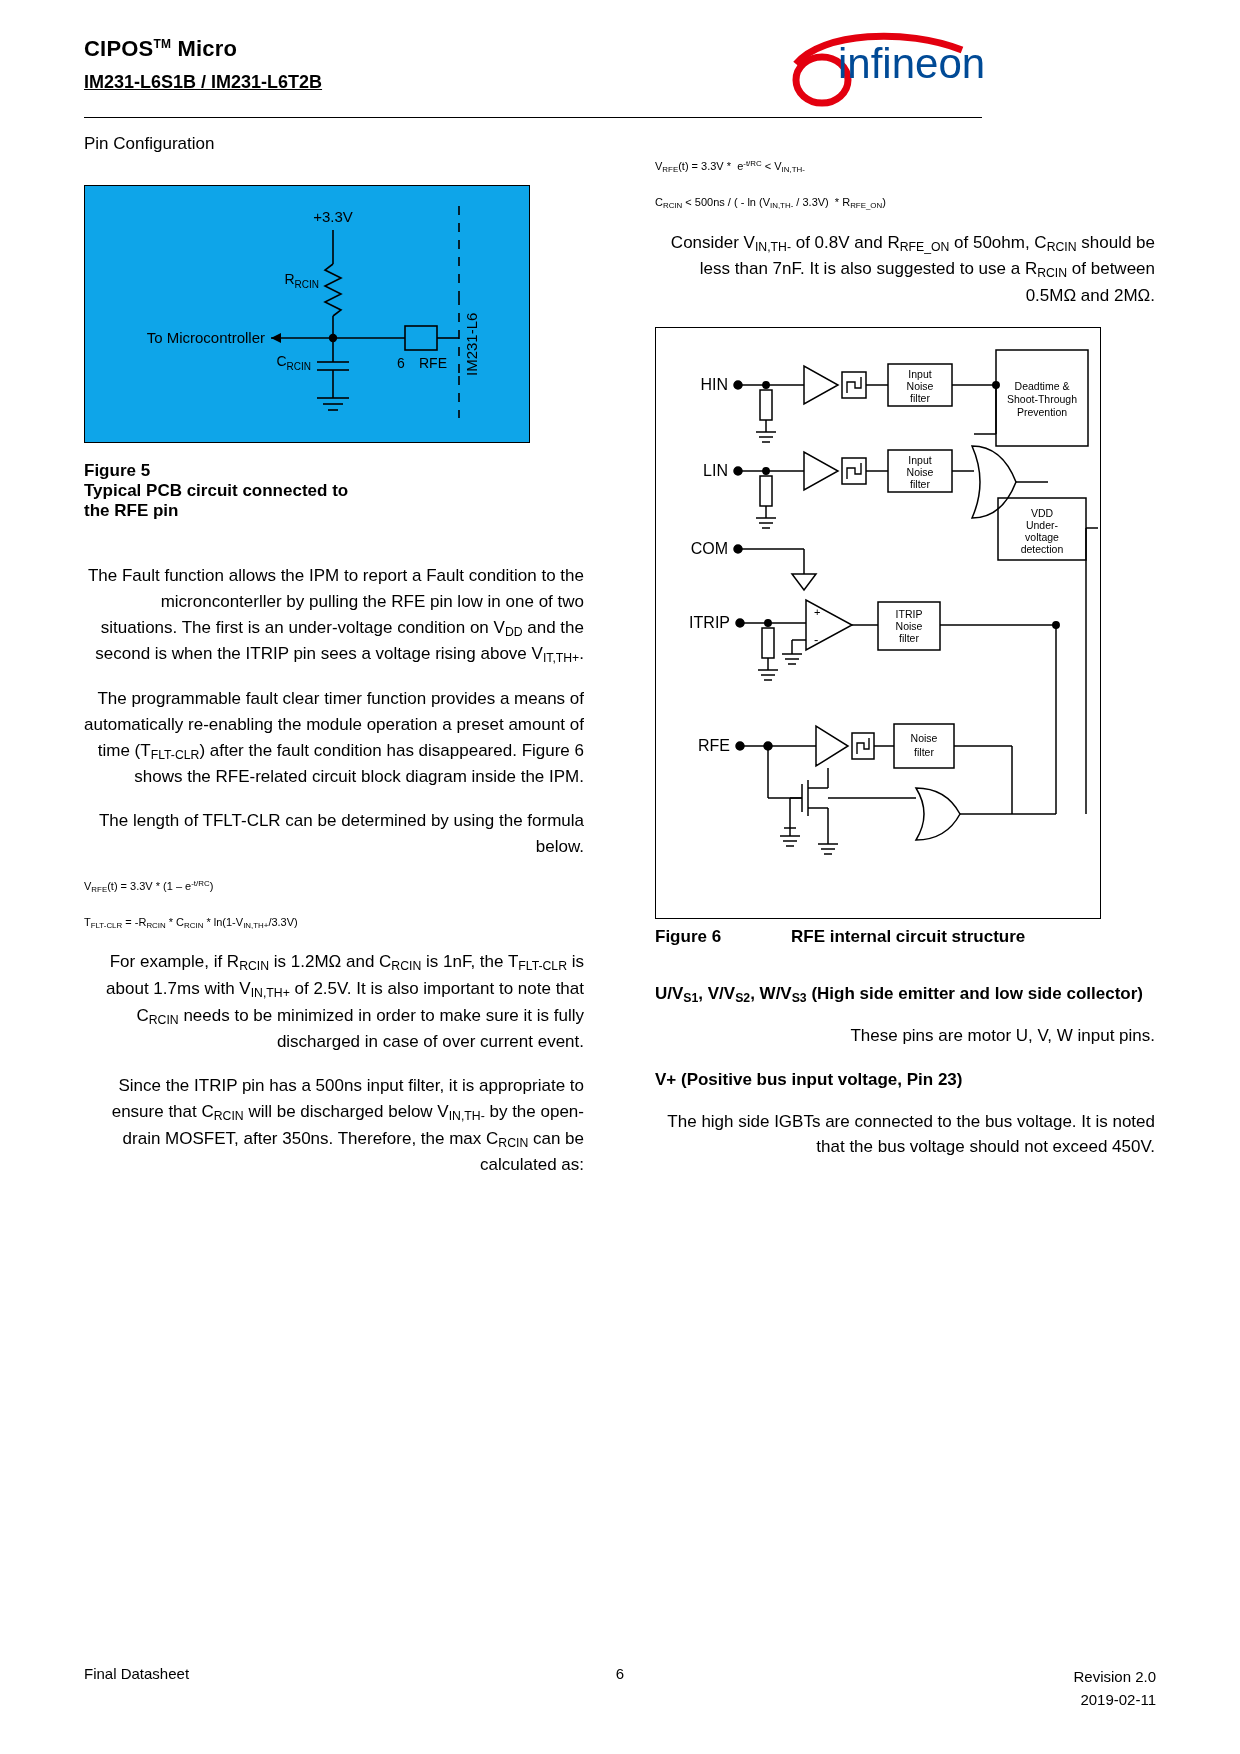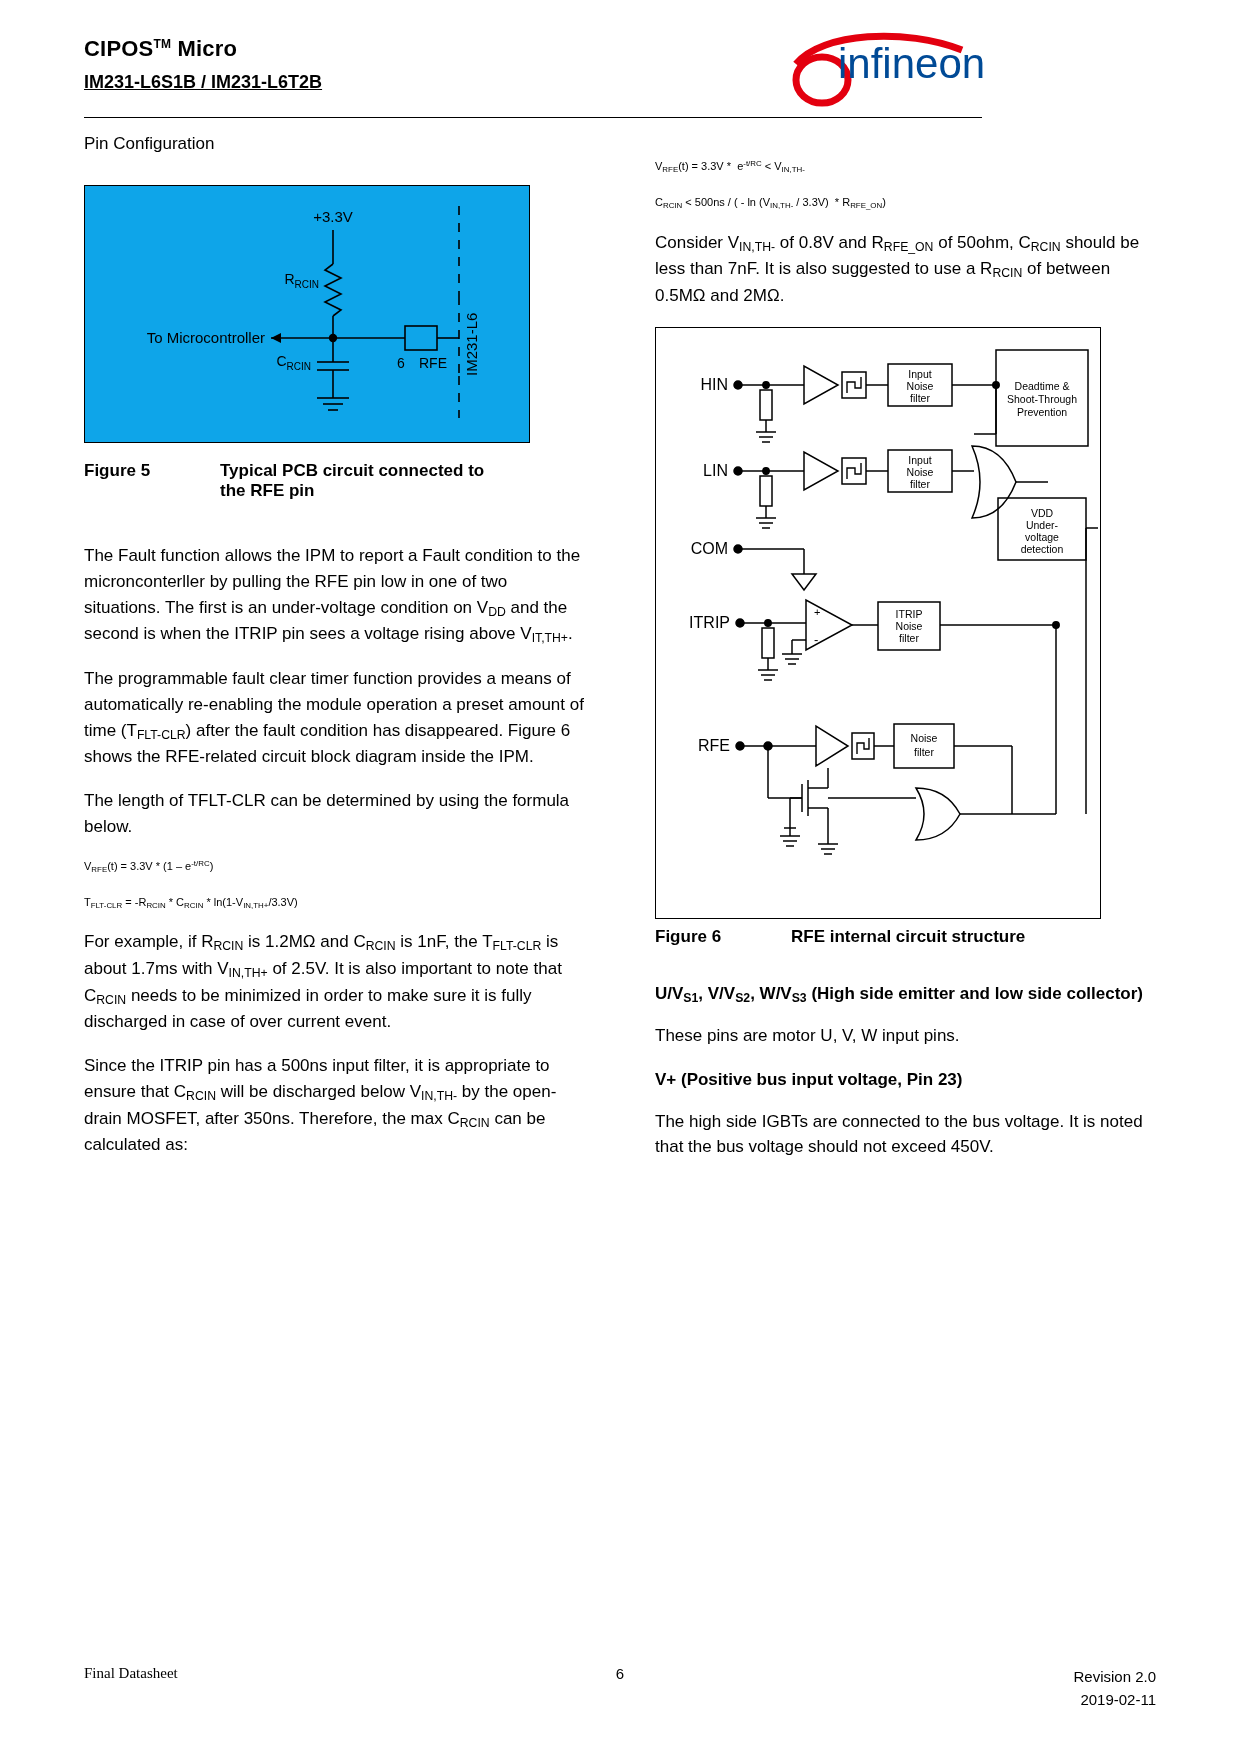--- a/index.html
+++ b/index.html
@@ -78,21 +78,21 @@
     position: absolute;
     left: 655px;
     top: 158px;
     width: 500px;
   }
 
   p.body {
     font-size: 17px;
     line-height: 1.52;
     margin: 0 0 18px 0;
-    text-align: left;
+    text-align: right;
   }
   p.formula {
     font-size: 11px;
     line-height: 1.5;
     margin: 0 0 18px 0;
   }
   sub { font-size: 0.72em; vertical-align: -0.25em; }
   sup { font-size: 0.72em; vertical-align: 0.45em; }
 
   .fig-caption {
@@ -115,20 +115,21 @@
     position: relative;
     width: 444px;
     height: 256px;
     border: 1px solid #000;
     background: #0ea5e9;
     text-decoration: underline;
   }
   .fig5-cap {
     margin-top: 18px;
     width: 460px;
+    flex-direction: column;
   }
 
   
   .fig6-box {
     position: relative;
     width: 444px;
     height: 590px;
     border: 1px solid #000;
     background: #fff;
     margin-top: 4px;
@@ -136,21 +137,21 @@
   .fig6-cap { margin-top: 8px; }
 
   
   .footer {
     position: absolute;
     left: 84px;
     top: 1665px;
     width: 1072px;
     font-size: 15px;
   }
-  .footer .left { position: absolute; left: 0; top: 0; font-family: Liberation Serif, serif; }
+  .footer .left { position: absolute; left: 0; top: 0; }
   .footer .center { position: absolute; left: 50%; transform: translateX(-50%); top: 0; }
   .footer .right { position: absolute; right: 0; top: 0; text-align: right; line-height: 1.55; }
 
   svg text { font-family: "Liberation Sans", sans-serif; }
 </style>
 </head>
 <body>
 
 <div class="page">
 

